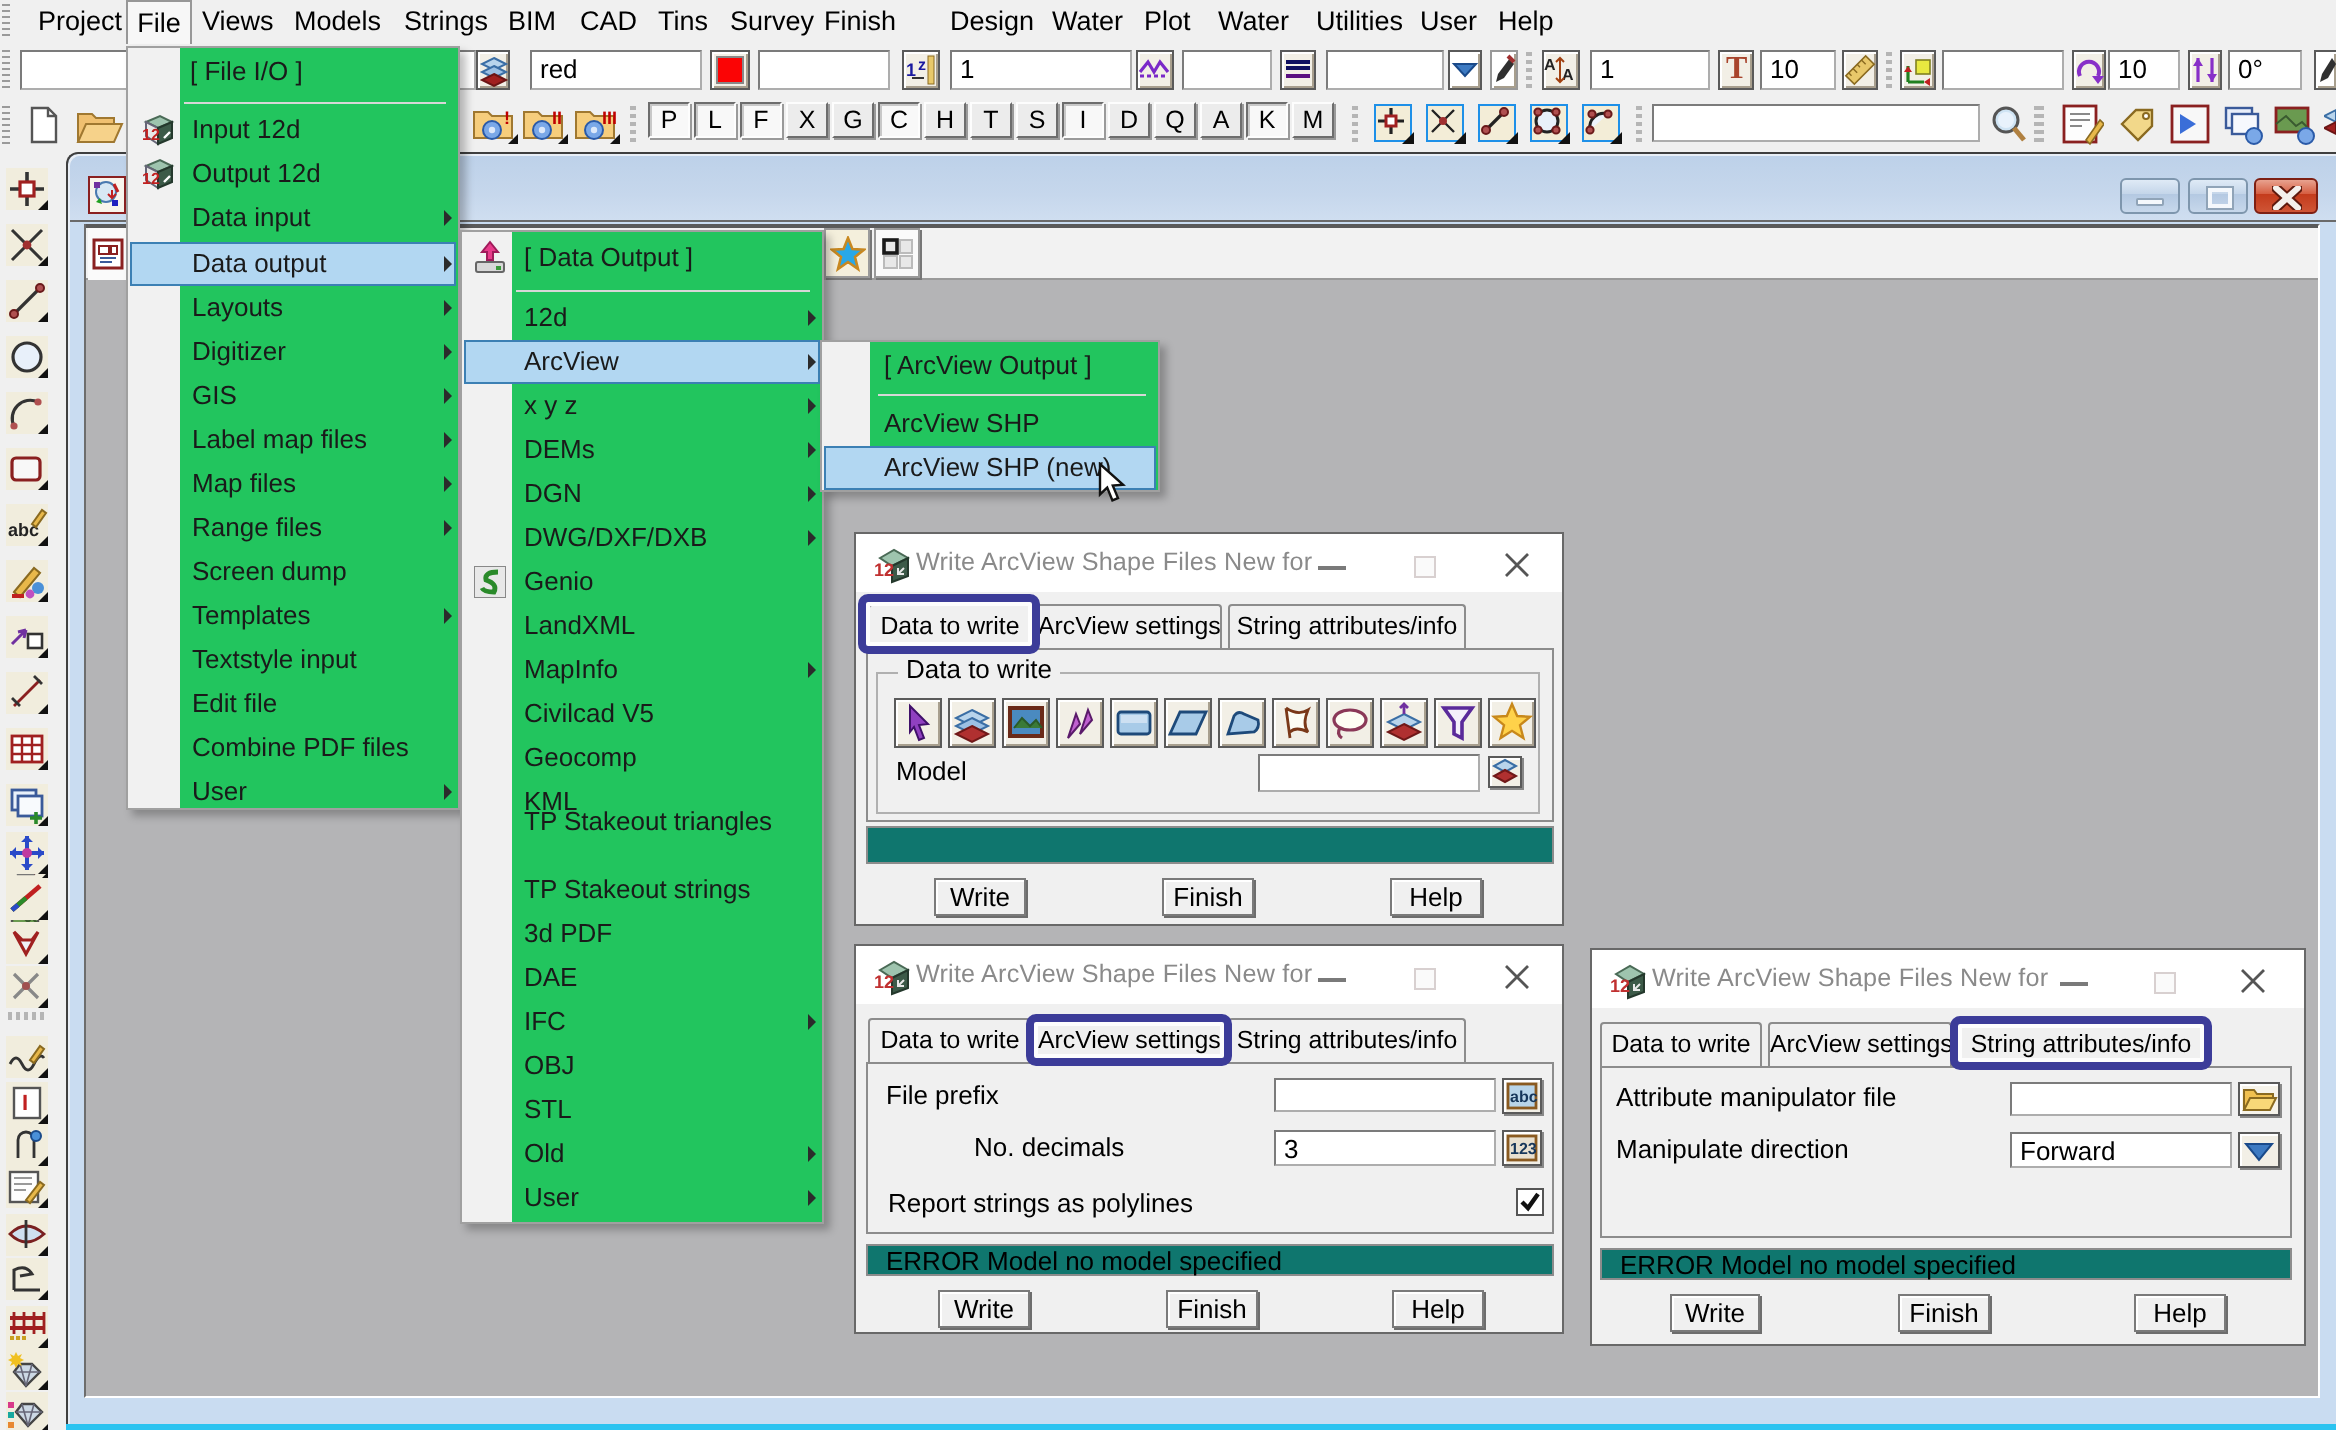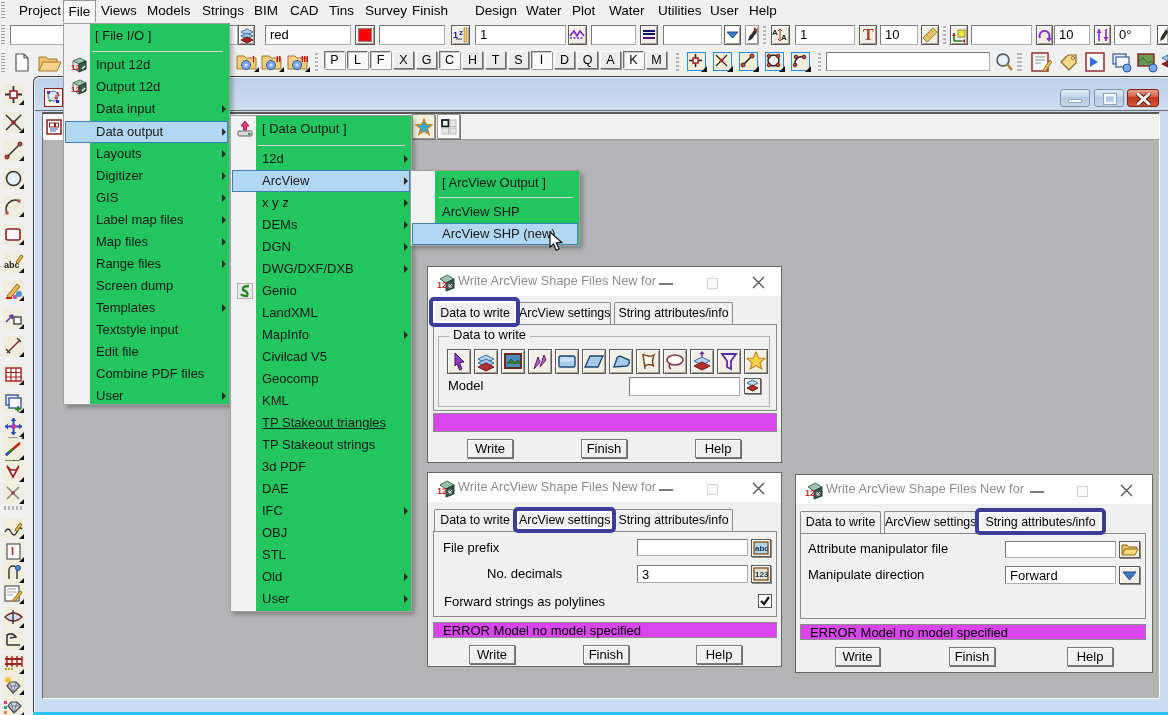--- a/index.html
+++ b/index.html
@@ -23,21 +23,21 @@
 .arr { position:absolute; width:0; height:0; border-left:4.5px solid #2b2b2b; border-top:4px solid transparent; border-bottom:4px solid transparent; top:7px; }
 
 .dlg { position:absolute; background:#f0f0f0; border:1px solid #686868; z-index:60; }
 .dtitle { position:absolute; left:0; top:0; right:0; height:29px; background:#ffffff; }
 .dtext { position:absolute; left:30px; top:7px; font-size:12.6px; color:#8a8a8a; white-space:nowrap; letter-spacing:0.1px; }
 .tab { position:absolute; height:22px; background:#f0f0f0; border:1px solid #8c8c8c; border-bottom:none; border-radius:2px 2px 0 0; text-align:center; font-size:12.4px; line-height:21px; white-space:nowrap; overflow:hidden; }
 .activebox { position:absolute; border:4px solid #3c3c99; border-radius:5px; z-index:3; background:transparent; box-shadow:inset 0 0 0 2px #fdfdfd; }
 .panel { position:absolute; border:1px solid #8c8c8c; background:#f0f0f0; }
 .group { position:absolute; border:1px solid #b0b0b0; }
 .glabel { position:absolute; background:#f0f0f0; padding:0 4px; font-size:13px; top:-9px; }
-.msgbox { position:absolute; border:1px solid #8c8c8c; background:#d946ef; font-size:13px; line-height:17px; padding-left:9px; }
+.msgbox { position:absolute; border:1px solid #8c8c8c; background:#0f766e; font-size:13px; line-height:17px; padding-left:9px; }
 .pbtn { position:absolute; width:46px; height:19px; background:#f0f0f0; border:1px solid #7a7a7a; box-shadow:1px 1px 0 #6d6d6d, inset 1px 1px 0 #fff; font-size:13px; text-align:center; line-height:17px; }
 .fldlabel { position:absolute; font-size:13px; white-space:nowrap; }
 
 .fbtn { position:absolute; background:#f2efe6; border:1px solid #5a5a5a; box-shadow:1px 1px 0 #888, inset 1px 1px 0 #fff; }
 
 .dmin { position:absolute; width:14px; height:2px; background:#7a7a7a; }
 .dmax { position:absolute; width:11px; height:11px; background:#fafafa; border:1px solid #d8d0d0; }
 
 .lb { position:absolute; width:21px; height:18px; top:2px; background:#ececec; border:1px solid #fdfdfd; border-right-color:#6d6d6d; border-bottom-color:#6d6d6d; box-shadow:1px 1px 0 #9a9a9a; font-size:12.5px; text-align:center; line-height:16px; }
 .lb.on { background:#f8f8f8; border:1px solid #6d6d6d; border-right-color:#fdfdfd; border-bottom-color:#fdfdfd; box-shadow:1px 1px 0 #9a9a9a, inset 1px 1px 0 #c8c8c8; }
@@ -524,21 +524,21 @@
   <div class="mi" style="top:142px;"><span style="margin-left:30px;">DWG/DXF/DXB</span><i class="arr" style="left:172px;"></i></div>
   <div class="mi" style="top:164px;"><svg class="abs" style="left:5px;top:3px;" width="16" height="16" viewBox="0 0 16 16">
           <rect x="0" y="0" width="16" height="16" fill="#e8e8e8" stroke="#888"></rect>
           <path d="M12,3 Q5,3 6,7 Q12,9 10,13 Q5,13 4,11" fill="none" stroke="#2a8a2a" stroke-width="2.4"></path>
         </svg><span style="margin-left:30px;">Genio</span></div>
   <div class="mi" style="top:186px;"><span style="margin-left:30px;">LandXML</span></div>
   <div class="mi" style="top:208px;"><span style="margin-left:30px;">MapInfo</span><i class="arr" style="left:172px;"></i></div>
   <div class="mi" style="top:230px;"><span style="margin-left:30px;">Civilcad V5</span></div>
   <div class="mi" style="top:252px;"><span style="margin-left:30px;">Geocomp</span></div>
   <div class="mi" style="top:274px;"><span style="margin-left:30px;">KML</span></div>
-  <div class="mi" style="top:296px;text-decoration:underline;"><span style="margin-left:30px;">TP Stakeout triangles</span></div>
+  <div class="mi" style="top:284px;"><span style="margin-left:30px;">TP Stakeout triangles</span></div>
   <div class="mi" style="top:318px;"><span style="margin-left:30px;">TP Stakeout strings</span></div>
   <div class="mi" style="top:340px;"><span style="margin-left:30px;">3d PDF</span></div>
   <div class="mi" style="top:362px;"><span style="margin-left:30px;">DAE</span></div>
   <div class="mi" style="top:384px;"><span style="margin-left:30px;">IFC</span><i class="arr" style="left:172px;"></i></div>
   <div class="mi" style="top:406px;"><span style="margin-left:30px;">OBJ</span></div>
   <div class="mi" style="top:428px;"><span style="margin-left:30px;">STL</span></div>
   <div class="mi" style="top:450px;"><span style="margin-left:30px;">Old</span><i class="arr" style="left:172px;"></i></div>
   <div class="mi" style="top:472px;"><span style="margin-left:30px;">User</span><i class="arr" style="left:172px;"></i></div>
 </div>
 
@@ -659,21 +659,21 @@
   <div class="fbtn" style="left:323px;top:66px;width:20px;height:18px;"><svg width="18" height="16" viewBox="0 0 18 16">
           <rect x="2" y="2" width="14" height="12" fill="#b8d4e8" stroke="#8a5a20" stroke-width="1.4"></rect>
           <text x="3" y="11" font-size="8" font-weight="bold" fill="#16365a">abc</text>
         </svg></div>
   <div class="fldlabel" style="left:15px;top:93px;margin-left:44px;">No. decimals</div>
   <div class="in" style="left:209px;top:92px;width:111px;height:18px;">3</div>
   <div class="fbtn" style="left:323px;top:92px;width:20px;height:18px;"><svg width="18" height="16" viewBox="0 0 18 16">
           <rect x="2" y="2" width="14" height="12" fill="#e8e0d0" stroke="#8a5a20" stroke-width="1.4"></rect>
           <text x="3" y="11" font-size="8" font-weight="bold" fill="#16365a">123</text>
         </svg></div>
-  <div class="fldlabel" style="left:16px;top:121px;">Forward strings as polylines</div>
+  <div class="fldlabel" style="left:16px;top:121px;">Report strings as polylines</div>
   <div class="abs" style="left:330px;top:121px;width:14px;height:14px;background:#fff;border:1px solid #555;"><svg width="12" height="12" viewBox="0 0 12 12">
           <path d="M2,6 L5,9 L10,2" fill="none" stroke="#111" stroke-width="2.2"></path>
         </svg></div>
   <div class="msgbox" style="left:5px;top:149px;width:344px;height:16px;line-height:15px;">ERROR Model no model specified</div>
   <div class="pbtn" style="left:41px;top:172px;">Write</div>
   <div class="pbtn" style="left:155px;top:172px;">Finish</div>
   <div class="pbtn" style="left:268px;top:172px;">Help</div>
 </div>
 
 <div class="dlg" style="left:795px;top:474px;width:358px;height:199px;">

